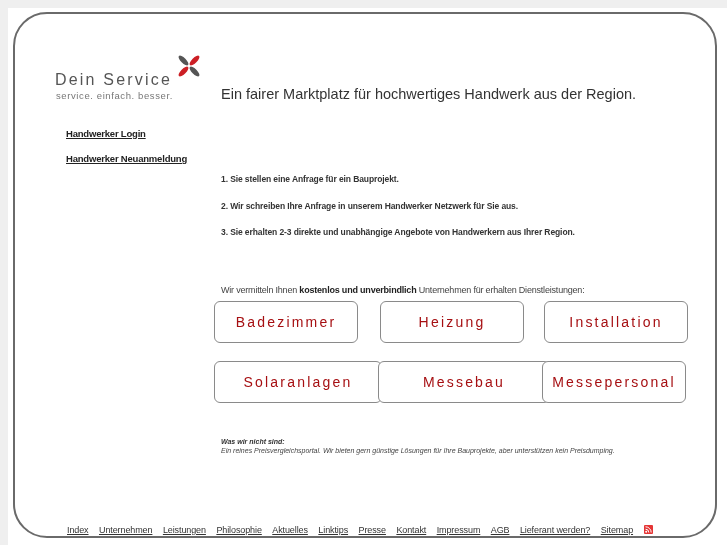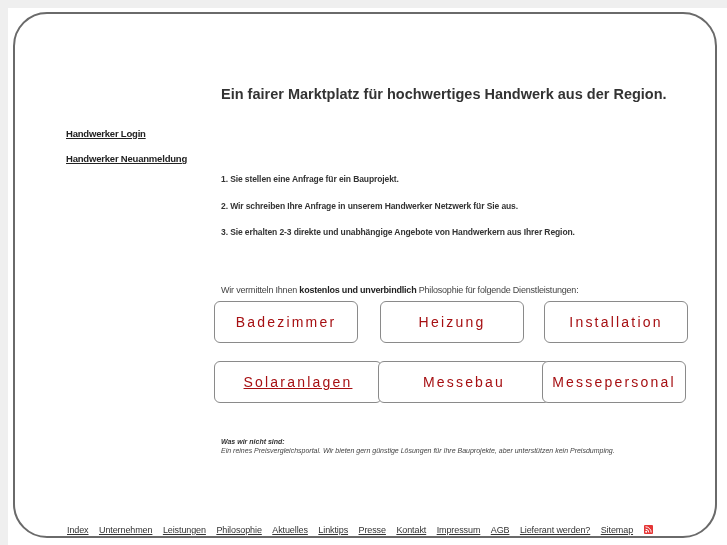--- a/index.html
+++ b/index.html
@@ -27,21 +27,21 @@
       position: absolute; left: 1px; top: 36px;
       font-size: 9.5px; letter-spacing: 0.6px; color: #777777; white-space: nowrap;
     }
     .logo-mark { position: absolute; left: 122px; top: 0px; width: 24px; height: 24px; }
     .sidebar { position: absolute; left: 50px; top: 120px; }
     .sidebar a {
       display: block; font-size: 9.5px; font-weight: bold; color: #222222;
       text-decoration: underline; margin-bottom: 14px; white-space: nowrap; letter-spacing: -0.2px; padding-left: 8px;
     }
     .main { position: absolute; left: 213px; top: 78px; width: 480px; }
-    .headline { font-size: 14.5px; font-weight: bold; color: #333333; margin: 0; white-space: nowrap; }
+    .headline { font-size: 14.5px; font-weight: normal; color: #333333; margin: 0; white-space: nowrap; }
     .subhead { position: absolute; top: 46px; font-size: 12.5px; color: #a60f12; white-space: nowrap; }
     .steps { position: absolute; top: 88px; left: 0; }
     .steps div { font-size: 8.5px; font-weight: bold; color: #333333; white-space: nowrap; height: 26.5px; letter-spacing: -0.1px; }
     .watermark {
       position: absolute; left: 270px; top: 236px;
       font-size: 30px; color: #f4f4f4; white-space: nowrap; letter-spacing: 6px;
       font-family: "DejaVu Sans", sans-serif;
     }
     .intro { position: absolute; top: 199px; font-size: 9px; color: #444444; white-space: nowrap; letter-spacing: -0.2px; }
     .intro b { color: #222222; }
@@ -61,43 +61,53 @@
       display: inline-block; width: 9px; height: 9px; background: #e53535; border-radius: 1px;
       vertical-align: -1px; position: relative;
     }
   </style>
 </head>
 <body>
 
 <div class="page">
   <div class="frame"></div>
 
+  <div class="logo">
+    <svg class="logo-mark" viewBox="0 0 24 24">
+      <ellipse cx="6.5" cy="6.5" rx="6.5" ry="2.6" transform="rotate(45 6.5 6.5)" fill="#555555"></ellipse>
+      <ellipse cx="17.5" cy="17.5" rx="6.5" ry="2.6" transform="rotate(45 17.5 17.5)" fill="#555555"></ellipse>
+      <ellipse cx="17.5" cy="6.5" rx="6.5" ry="2.6" transform="rotate(-45 17.5 6.5)" fill="#cc1f25"></ellipse>
+      <ellipse cx="6.5" cy="17.5" rx="6.5" ry="2.6" transform="rotate(-45 6.5 17.5)" fill="#cc1f25"></ellipse>
+    </svg>
+    <div class="logo-title">Dein Service</div>
+    <div class="logo-tagline">service. einfach. besser.</div>
+  </div>
 
   <div class="sidebar">
     <a>Handwerker Login</a>
     <a>Handwerker Neuanmeldung</a>
   </div>
 
 
   <div class="main">
     <h1 class="headline">Ein fairer Marktplatz für hochwertiges Handwerk aus der Region.</h1>
     <div class="steps">
       <div>1. Sie stellen eine Anfrage für ein Bauprojekt.</div>
       <div>2. Wir schreiben Ihre Anfrage in unserem Handwerker Netzwerk für Sie aus.</div>
       <div>3. Sie erhalten 2-3 direkte und unabhängige Angebote von Handwerkern aus Ihrer Region.</div>
     </div>
     <div class="intro">
-      <span>Wir vermitteln Ihnen </span><b>kostenlos und unverbindlich</b><span> Philosophie für folgende Dienstleistungen:</span>
+      <span>Wir vermitteln Ihnen </span><b>kostenlos und unverbindlich</b><span> Unternehmen für erhalten Dienstleistungen:</span>
     </div>
   </div>
 
   <div class="svc" style="left:372px; top:293px; width:144px;">Heizung</div>
   <div class="svc" style="left:206px; top:293px; width:144px;">Badezimmer</div>
   <div class="svc" style="left:536px; top:293px; width:144px;">Installation</div>
-  <div class="svc" style="left:206px; top:353px; width:168px;text-decoration:underline;">Solaranlagen</div>
+  <div class="svc" style="left:206px; top:353px; width:168px;">Solaranlagen</div>
   <div class="svc" style="left:370px; top:353px; width:172px;">Messebau</div>
   <div class="svc" style="left:534px; top:353px; width:144px;">Messepersonal</div>
 
   <div class="notice">
     <div class="t">Was wir nicht sind:</div>
     <div class="d">Ein reines Preisvergleichsportal. Wir bieten gern günstige Lösungen für Ihre Bauprojekte, aber unterstützen kein Preisdumping.</div>
   </div>
 
   <div class="footer">
     <a>Index</a>

